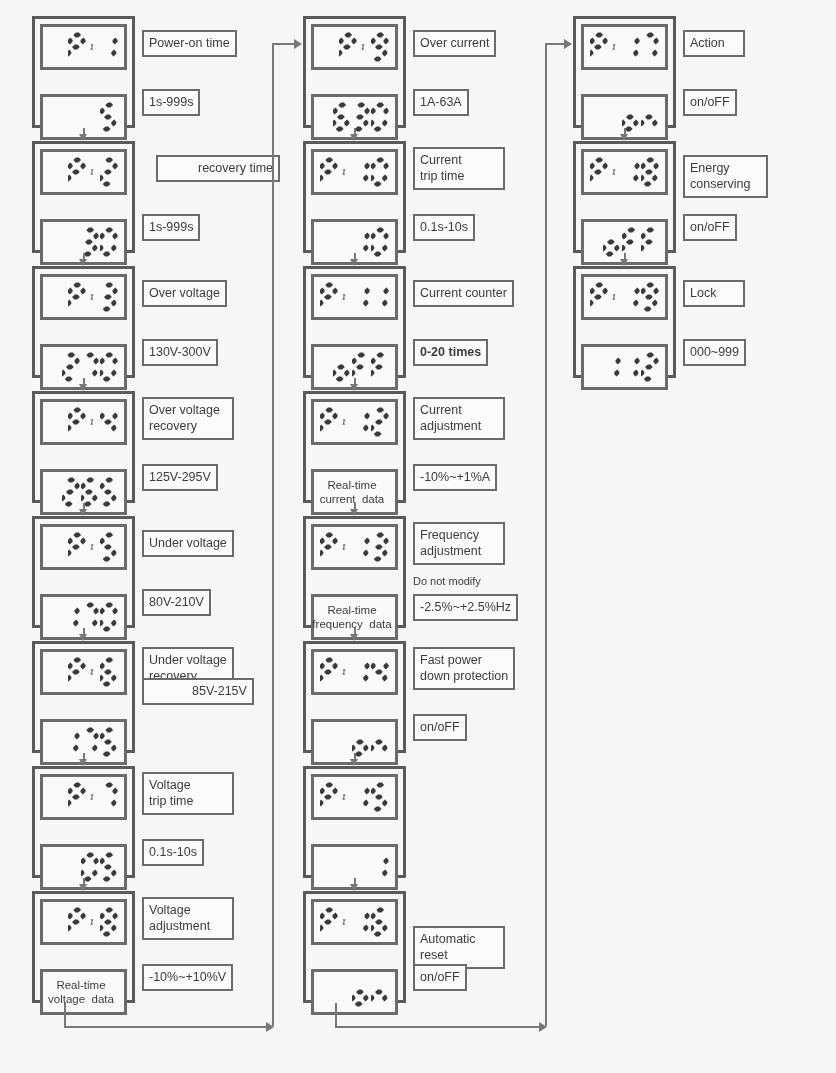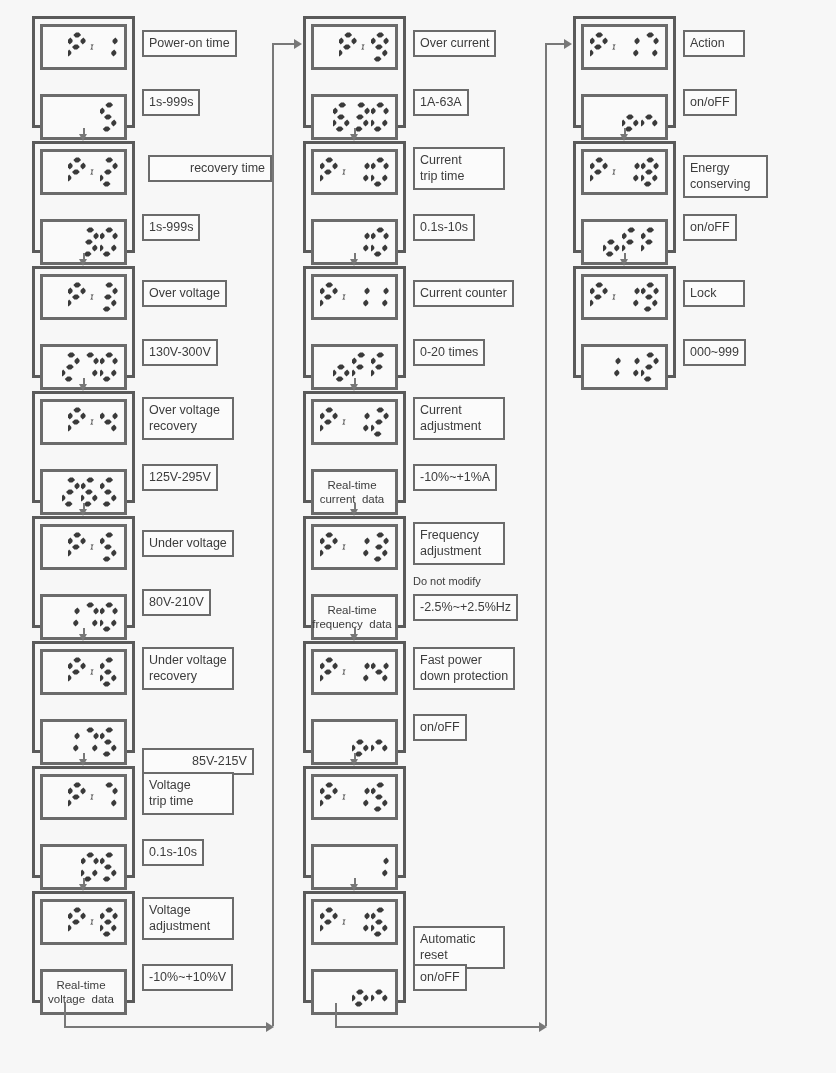--- a/index.html
+++ b/index.html
@@ -178,21 +178,21 @@
               <polygon points="8.1,24.5 10.9,24.5 13.4,27 10.9,29.5 8.1,29.5 5.6,27" fill="#3a3a3a"></polygon>
               <polygon points="0.5,8.1 3,5.6 5.5,8.1 5.5,9.9 3,12.4 0.5,9.9" fill="#3a3a3a"></polygon>
               <polygon points="13.5,8.1 16,5.6 18.5,8.1 18.5,9.9 16,12.4 13.5,9.9" fill="#3a3a3a"></polygon>
               <polygon points="0.5,20.1 3,17.6 5.5,20.1 5.5,21.9 3,24.4 0.5,21.9" fill="#3a3a3a"></polygon>
               <polygon points="13.5,20.1 16,17.6 18.5,20.1 18.5,21.9 16,24.4 13.5,21.9" fill="#3a3a3a"></polygon>
             </g>
           </svg>
         </span>
       </div>
     </div>
-    <div class="lbl" style="left:148px;top:155px;min-width:62px;padding-left:40px;">recovery time</div>
+    <div class="lbl" style="left:156px;top:155px;min-width:62px;padding-left:40px;">recovery time</div>
     <div class="lbl" style="left:142px;top:214px;">1s-999s</div>
     <div class="vline" style="left:82.5px;top:253px;height:6px;"></div>
     <div class="arrowdown" style="left:79px;top:259px;"></div>
     <div class="device" style="left:32px;top:266px;height:112px;">
       <div class="panel upper">
         <span class="segwrap">
           <svg class="seg" width="19" height="30" viewBox="0 0 19 30" xmlns="http://www.w3.org/2000/svg">
             <g transform="skewX(-6)">
               <polygon points="8.1,0.5 10.9,0.5 13.4,3 10.9,5.5 8.1,5.5 5.6,3" fill="#3a3a3a"></polygon>
               <polygon points="8.1,12.5 10.9,12.5 13.4,15 10.9,17.5 8.1,17.5 5.6,15" fill="#3a3a3a"></polygon>
@@ -428,21 +428,21 @@
               <polygon points="8.1,24.5 10.9,24.5 13.4,27 10.9,29.5 8.1,29.5 5.6,27" fill="#3a3a3a"></polygon>
               <polygon points="0.5,8.1 3,5.6 5.5,8.1 5.5,9.9 3,12.4 0.5,9.9" fill="#3a3a3a"></polygon>
               <polygon points="13.5,20.1 16,17.6 18.5,20.1 18.5,21.9 16,24.4 13.5,21.9" fill="#3a3a3a"></polygon>
             </g>
           </svg>
         </span>
       </div>
     </div>
     <div class="lbl" style="left:142px;top:647px;min-width:92px;">Under voltage
 recovery</div>
-    <div class="lbl" style="left:142px;top:748px;padding-left:48px;">85V-215V</div>
+    <div class="lbl" style="left:142px;top:678px;padding-left:48px;">85V-215V</div>
     <div class="vline" style="left:82.5px;top:753px;height:6px;"></div>
     <div class="arrowdown" style="left:79px;top:759px;"></div>
     <div class="device" style="left:32px;top:766px;height:112px;">
       <div class="panel upper">
         <span class="segwrap">
           <svg class="seg" width="19" height="30" viewBox="0 0 19 30" xmlns="http://www.w3.org/2000/svg">
             <g transform="skewX(-6)">
               <polygon points="8.1,0.5 10.9,0.5 13.4,3 10.9,5.5 8.1,5.5 5.6,3" fill="#3a3a3a"></polygon>
               <polygon points="8.1,12.5 10.9,12.5 13.4,15 10.9,17.5 8.1,17.5 5.6,15" fill="#3a3a3a"></polygon>
               <polygon points="0.5,8.1 3,5.6 5.5,8.1 5.5,9.9 3,12.4 0.5,9.9" fill="#3a3a3a"></polygon>
@@ -715,21 +715,21 @@
               <polygon points="8.1,0.5 10.9,0.5 13.4,3 10.9,5.5 8.1,5.5 5.6,3" fill="#3a3a3a"></polygon>
               <polygon points="8.1,12.5 10.9,12.5 13.4,15 10.9,17.5 8.1,17.5 5.6,15" fill="#3a3a3a"></polygon>
               <polygon points="0.5,8.1 3,5.6 5.5,8.1 5.5,9.9 3,12.4 0.5,9.9" fill="#3a3a3a"></polygon>
               <polygon points="0.5,20.1 3,17.6 5.5,20.1 5.5,21.9 3,24.4 0.5,21.9" fill="#3a3a3a"></polygon>
             </g>
           </svg>
         </span>
       </div>
     </div>
     <div class="lbl" style="left:413px;top:280px;min-width:62px;">Current counter</div>
-    <div class="lbl" style="left:413px;top:339px;">0-20 times</div>
+    <div class="lbl" style="left:413px;top:339px;font-weight:bold;">0-20 times</div>
     <div class="vline" style="left:353.5px;top:378px;height:6px;"></div>
     <div class="arrowdown" style="left:350px;top:384px;"></div>
     <div class="device" style="left:303px;top:391px;height:112px;">
       <div class="panel upper">
         <span class="segwrap">
           <svg class="seg" width="19" height="30" viewBox="0 0 19 30" xmlns="http://www.w3.org/2000/svg">
             <g transform="skewX(-6)">
               <polygon points="8.1,0.5 10.9,0.5 13.4,3 10.9,5.5 8.1,5.5 5.6,3" fill="#3a3a3a"></polygon>
               <polygon points="8.1,12.5 10.9,12.5 13.4,15 10.9,17.5 8.1,17.5 5.6,15" fill="#3a3a3a"></polygon>
               <polygon points="0.5,8.1 3,5.6 5.5,8.1 5.5,9.9 3,12.4 0.5,9.9" fill="#3a3a3a"></polygon>

